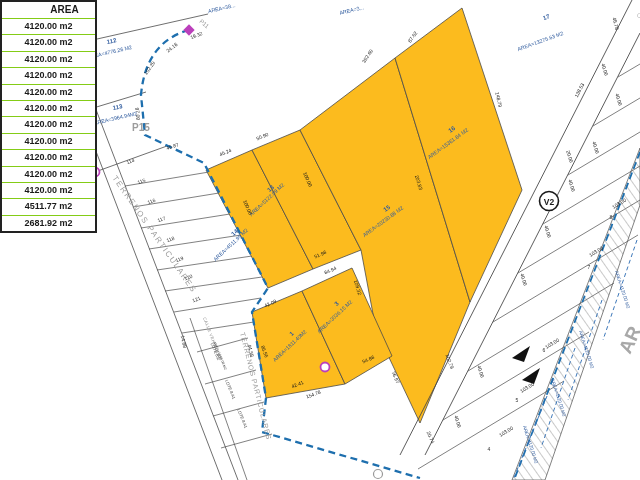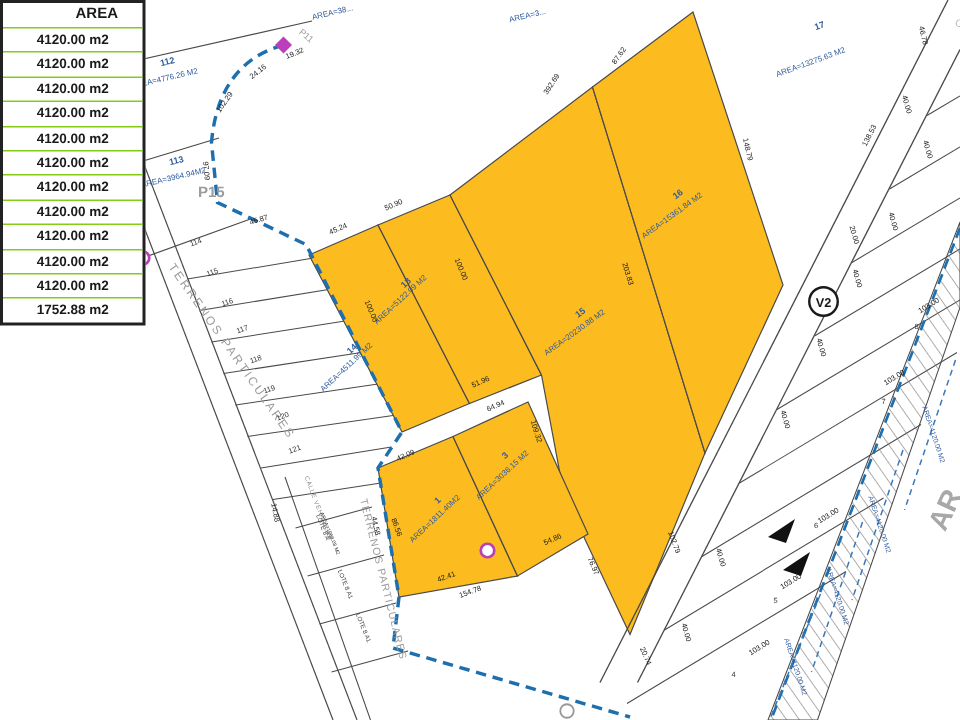--- a/index.html
+++ b/index.html
@@ -232,16 +232,17 @@
   <div class="tr">4120.00 m2</div>
   <div class="tr">4120.00 m2</div>
   <div class="tr">4120.00 m2</div>
   <div class="tr">4120.00 m2</div>
   <div class="tr">4120.00 m2</div>
   <div class="tr">4120.00 m2</div>
   <div class="tr">4120.00 m2</div>
   <div class="tr">4120.00 m2</div>
   <div class="tr">4120.00 m2</div>
   <div class="tr">4120.00 m2</div>
-  <div class="tr">1752.88 m2</div>
+  <div class="tr">4511.77 m2</div>
+  <div class="tr">2681.92 m2</div>
 </div>
 
 </div>
 
 </body></html>

